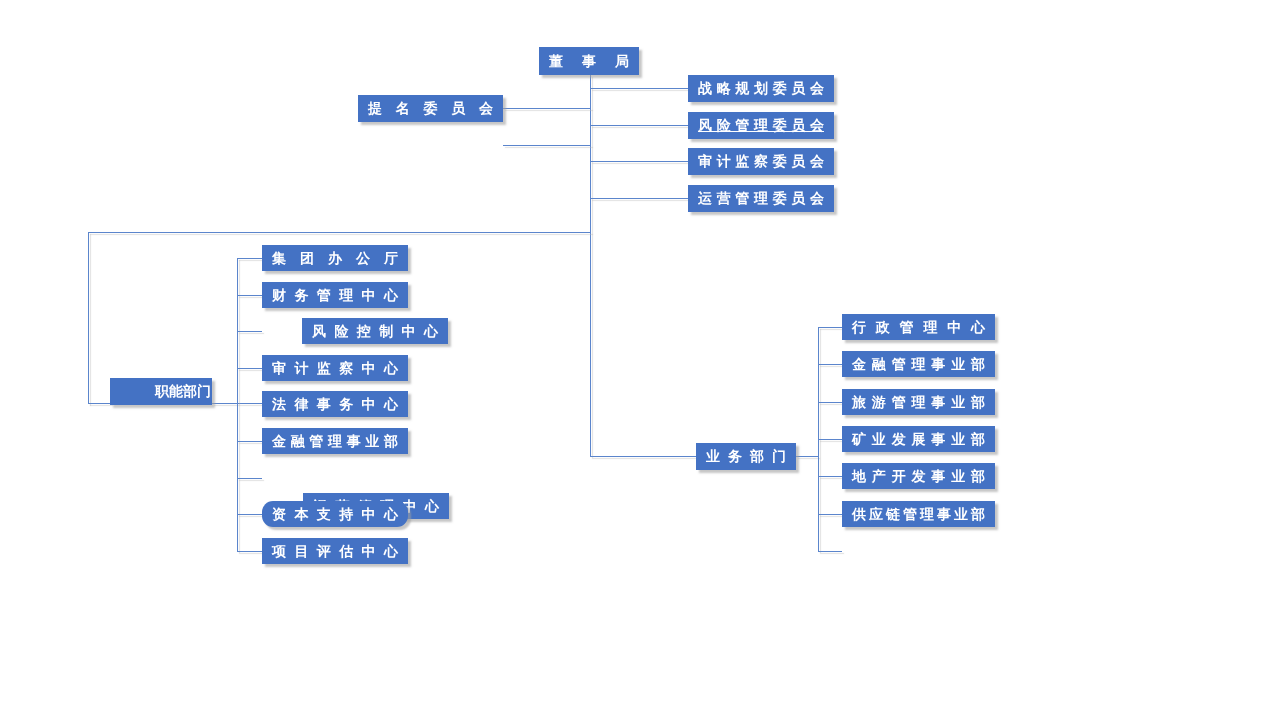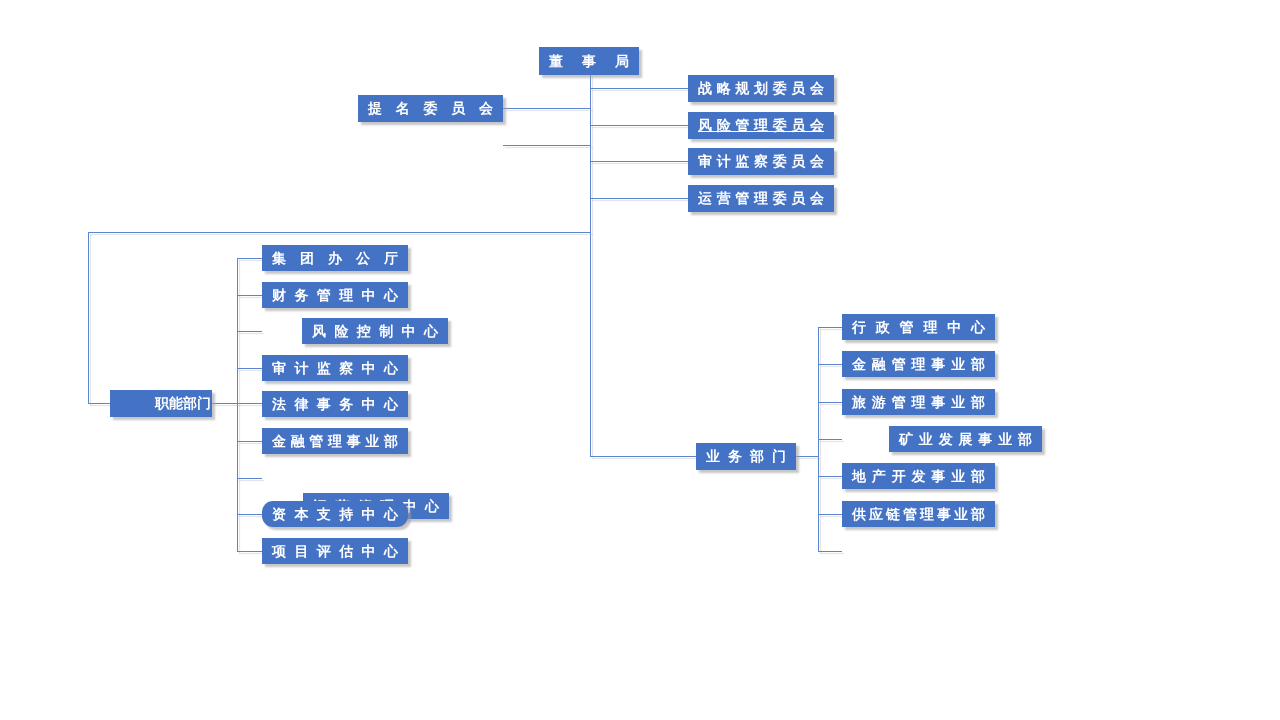--- a/index.html
+++ b/index.html
@@ -78,34 +78,34 @@
 
   <div class="node" style="left:539px; top:47px; width:100px; height:28px; line-height:28px;">董事局</div>
 
   <div class="node" style="left:358px; top:95px; width:145px; height:27px; line-height:27px;">提名委员会</div>
 
   <div class="node" style="left:688px; top:75px; width:146px; height:27px; line-height:27px;">战略规划委员会</div>
   <div class="node" style="left:688px; top:112px; width:146px; height:27px; line-height:27px;text-decoration:underline;">风险管理委员会</div>
   <div class="node" style="left:688px; top:148px; width:146px; height:27px; line-height:27px;">审计监察委员会</div>
   <div class="node" style="left:688px; top:185px; width:146px; height:27px; line-height:27px;font-family:Liberation Serif, serif;">运营管理委员会</div>
 
-  <div class="node" style="left:110px; top:390px; width:102px; height:27px; line-height:27px;padding-left:45px;">职能部门</div>
+  <div class="node" style="left:110px; top:378px; width:102px; height:27px; line-height:27px;padding-left:45px;">职能部门</div>
 
   <div class="node" style="left:262px; top:245px; width:146px; height:26px; line-height:26px;">集团办公厅</div>
   <div class="node" style="left:262px; top:282px; width:146px; height:26px; line-height:26px;">财务管理中心</div>
   <div class="node" style="left:262px; top:318px; width:146px; height:26px; line-height:26px;margin-left:40px;">风险控制中心</div>
   <div class="node" style="left:262px; top:355px; width:146px; height:26px; line-height:26px;">审计监察中心</div>
   <div class="node" style="left:262px; top:391px; width:146px; height:26px; line-height:26px;">法律事务中心</div>
   <div class="node" style="left:262px; top:428px; width:146px; height:26px; line-height:26px;">金融管理事业部</div>
   <div class="node" style="left:262px; top:493px; width:146px; height:26px; line-height:26px;margin-left:41px;">运营管理中心</div>
   <div class="node" style="left:262px; top:501px; width:146px; height:26px; line-height:26px;border-radius:11px;">资本支持中心</div>
   <div class="node" style="left:262px; top:538px; width:146px; height:26px; line-height:26px;">项目评估中心</div>
 
   <div class="node" style="left:696px; top:443px; width:100px; height:27px; line-height:27px;">业务部门</div>
 
   <div class="node" style="left:842px; top:314px; width:153px; height:26px; line-height:26px;">行政管理中心</div>
   <div class="node" style="left:842px; top:351px; width:153px; height:26px; line-height:26px;">金融管理事业部</div>
   <div class="node" style="left:842px; top:389px; width:153px; height:26px; line-height:26px;">旅游管理事业部</div>
-  <div class="node" style="left:842px; top:426px; width:153px; height:26px; line-height:26px;margin-left:47px;">矿业发展事业部</div>
+  <div class="node" style="left:842px; top:426px; width:153px; height:26px; line-height:26px;">矿业发展事业部</div>
   <div class="node" style="left:842px; top:501px; width:153px; height:26px; line-height:26px;">供应链管理事业部</div>
   <div class="node" style="left:842px; top:463px; width:153px; height:26px; line-height:26px;">地产开发事业部</div>
 
 </div>
 
 </body></html>

